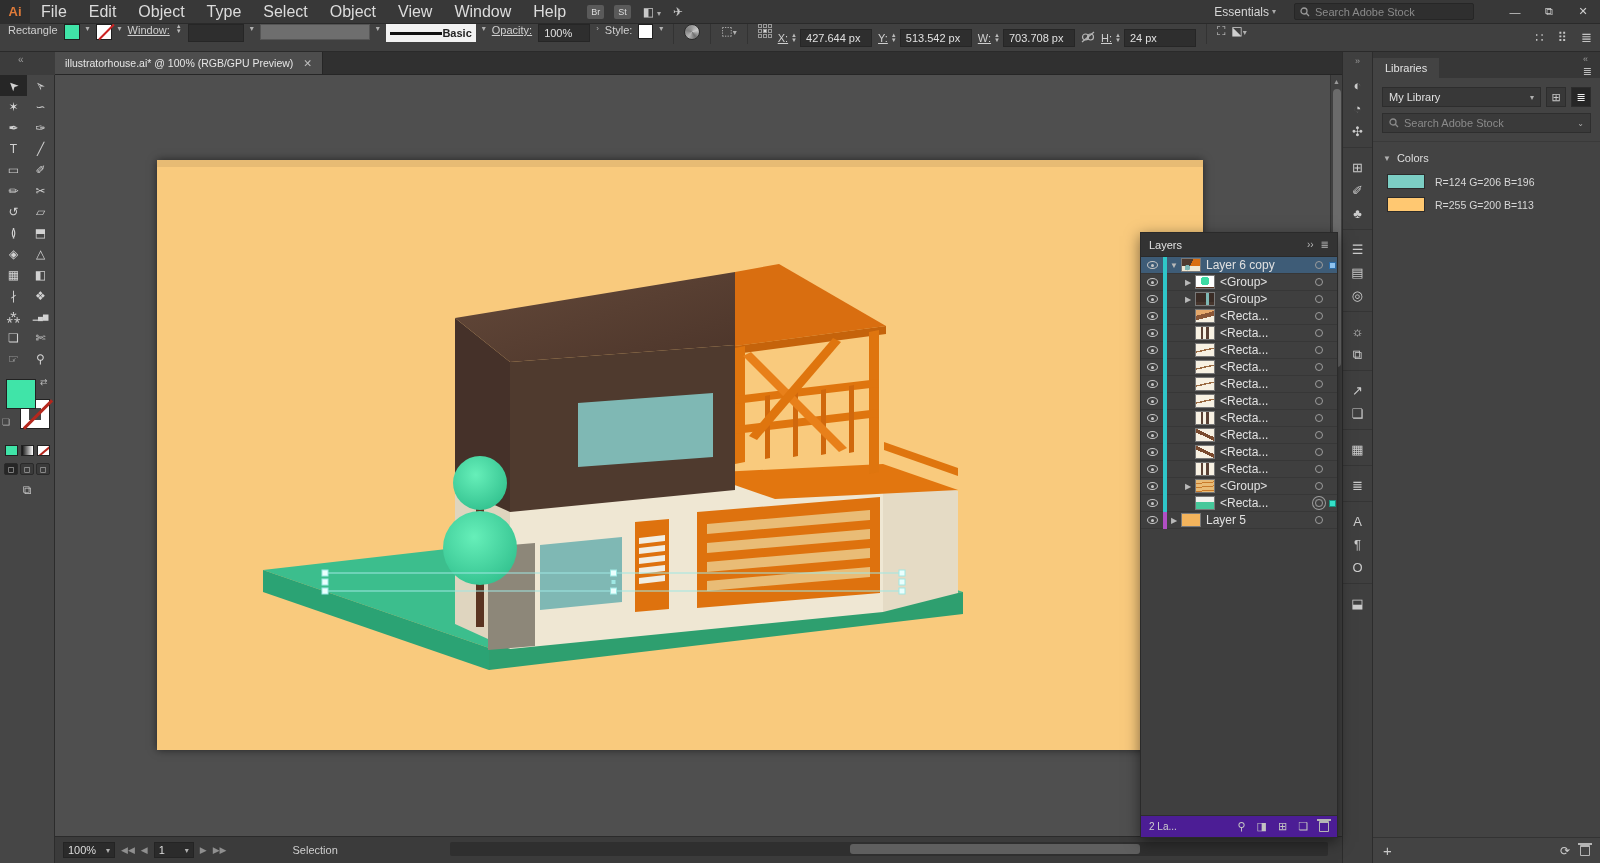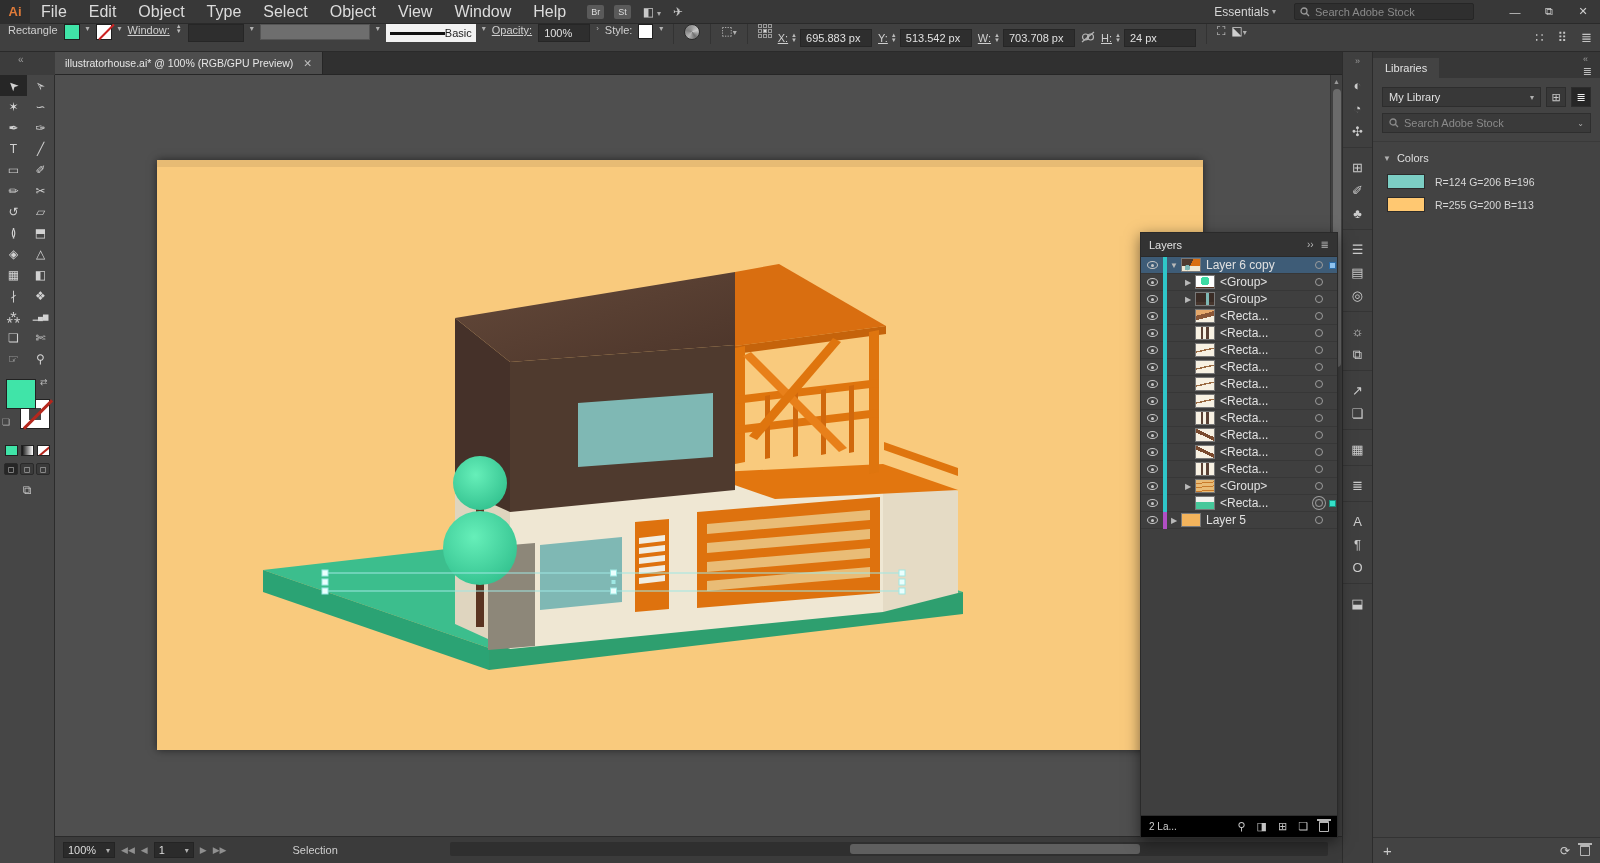--- a/index.html
+++ b/index.html
@@ -30,21 +30,21 @@
   .swatch { width:16px; height:16px; border:1px solid #1f1f1f; background:#fff; position:relative; }
   .swatch.none::after { content:""; position:absolute; left:-1px; top:6px; width:21px; height:2px;
     background:#c22; transform:rotate(-45deg); }
   .chev { color:#b0b0b0; font-size:8px; }
   .cb-box { background:#2e2e2e; border:1px solid #262626; height:18px; display:flex;
     align-items:center; padding:0 5px; color:#e0e0e0; }
   .stepper { display:flex; flex-direction:column; font-size:6px; line-height:5px; color:#bbb; }
   .vsep { width:1px; height:20px; background:#333; margin:0 4px; }
   #brush-profile { width:110px; height:16px; background:#6e6e6e; border:1px solid #555; }
   #stroke-style { width:90px; height:18px; background:#f2f2f2; color:#222; display:flex;
-    align-items:center; padding:0 4px; gap:0; }
+    align-items:center; padding:0 4px; gap:0;font-weight:bold; }
   #stroke-style .line { flex:1; height:3px; background:#111; }
   #color-wheel { width:16px; height:16px; border-radius:50%;
     background:conic-gradient(#9a9a9a,#c8c8c8,#6f6f6f,#b5b5b5,#808080,#9a9a9a); border:1px solid #2c2c2c; }
   .refgrid { display:grid; grid-template-columns:repeat(3,4px); grid-template-rows:repeat(3,4px); gap:1px; }
   .refgrid i { border:1px solid #9a9a9a; }
   .refgrid i.c { background:#d8d8d8; }
   .field { display:flex; align-items:center; gap:3px; }
   .field .val { width:72px; }
   .cb-right { margin-left:auto; display:flex; align-items:center; gap:14px; font-size:13px; color:#c5c5c5; }
 
@@ -160,21 +160,21 @@
   .lthumb { width:20px; height:14px; background:#f7f1e3; border:1px solid #787878; margin-right:5px; }
   .llabel { flex:1; color:#e0e0e0; font-size:12px; white-space:nowrap; overflow:hidden; }
   .ltarget { width:16px; display:flex; justify-content:center; }
   .ring { width:8px; height:8px; border:1px solid #9d9d9d; border-radius:50%; }
   .ring.double { box-shadow:0 0 0 2px #3f3f3f, 0 0 0 3px #9d9d9d; }
   .selsq { width:10px; display:flex; justify-content:center; }
   .selsq i { width:7px; height:7px; display:block; }
   .selsq i.blue { background:#8fc3ef; border:1px solid #2d6da8; }
   .selsq i.tealsq { background:#35e0c8; border:1px solid #18907e; }
   #layers-footer { position:absolute; bottom:0; left:0; right:0; height:22px; border-top:1px solid #2e2e2e;
-    display:flex; align-items:center; padding:0 8px; gap:1px; color:#c3c3c3; background:#000000; }
+    display:flex; align-items:center; padding:0 8px; gap:1px; color:#c3c3c3; background:#4c1d95; }
   #layers-footer .cnt { font-size:10px; margin-right:auto; color:#cfcfcf; }
   #layers-footer .fic { font-size:11px; }
 
   
   .th-house { background:
     radial-gradient(circle at 30% 72%, #7fb8b4 0 18%, transparent 19%),
     linear-gradient(0deg, #efe7d3 0 38%, transparent 38%),
     linear-gradient(115deg, #4f3a2e 0 48%, #d96e10 48%); }
   .th-tree { background: radial-gradient(circle at 50% 42%, #3edca4 0 38%, transparent 39%),
     linear-gradient(0deg, #5a3421 0 12%, transparent 12%), #fff; }
@@ -268,21 +268,21 @@
       <i></i>
       <i></i>
     </span>
   <span id="xywh" style="display:flex; align-items:center; gap:6px;">
       <span class="field">
         <span class="cb-label cb-underline">X:</span>
         <span class="stepper">
           <span>▲</span>
           <span>▼</span>
         </span>
-        <span class="cb-box val">695.883 px</span>
+        <span class="cb-box val">427.644 px</span>
       </span>
       <span class="field">
         <span class="cb-label cb-underline">Y:</span>
         <span class="stepper">
           <span>▲</span>
           <span>▼</span>
         </span>
         <span class="cb-box val">513.542 px</span>
       </span>
       <span class="field">

